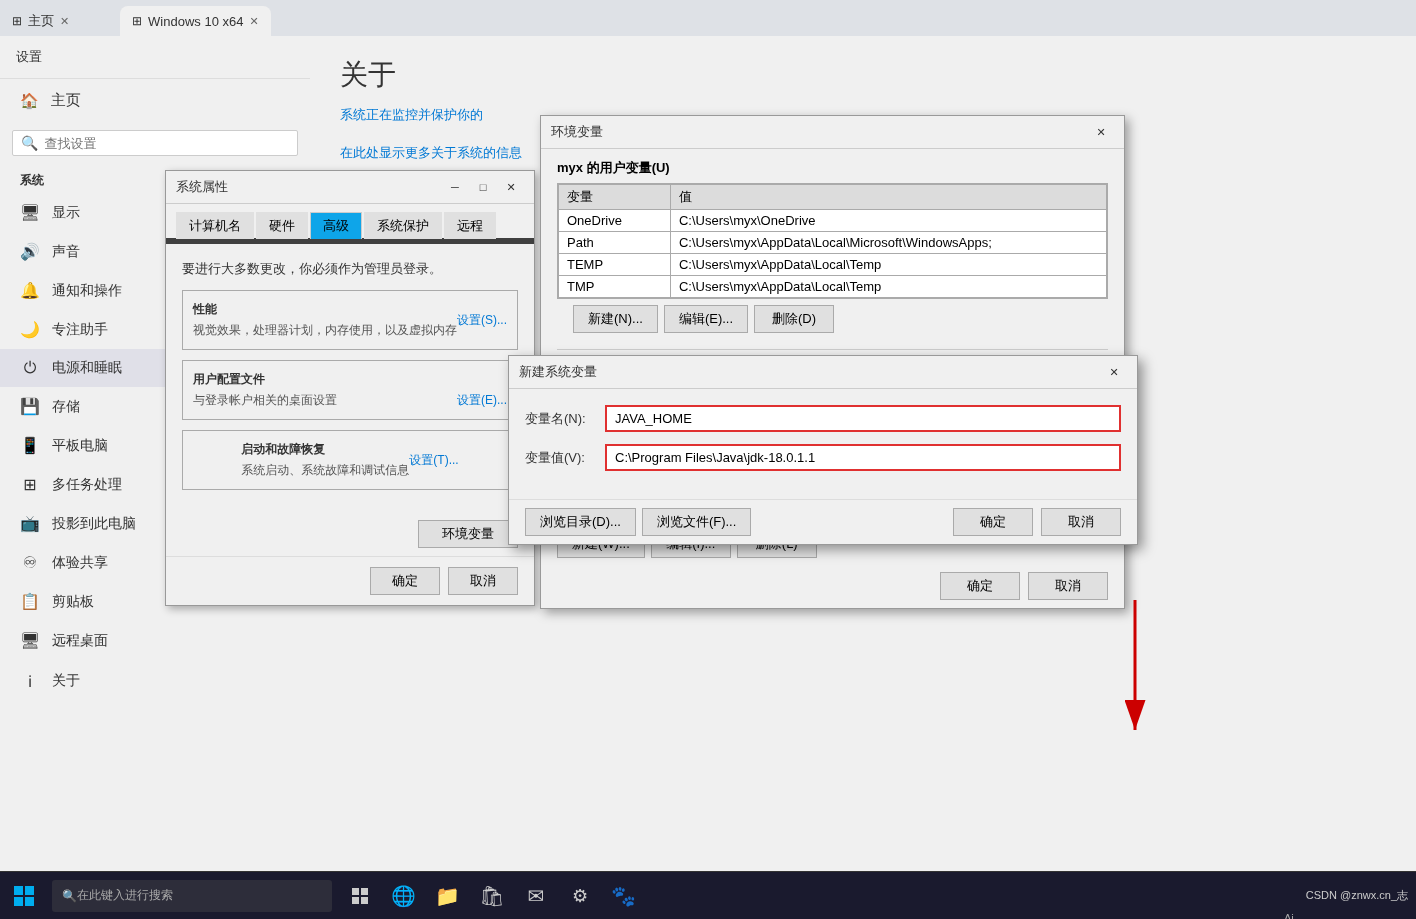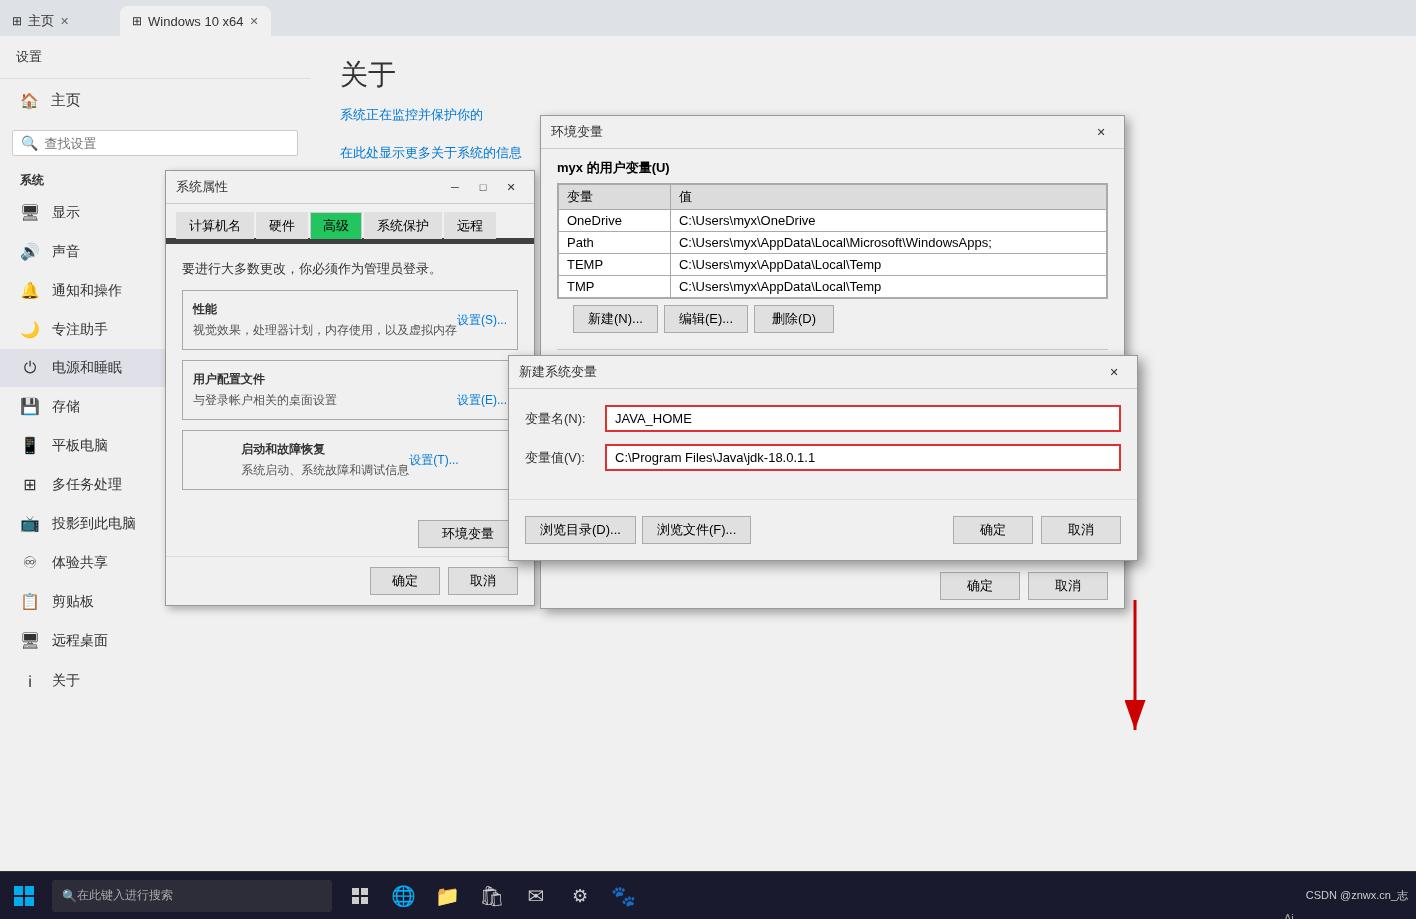--- a/index.html
+++ b/index.html
@@ -101,21 +101,21 @@
       font-size: 11px; cursor: pointer; color: #333; border: none; background: transparent;
     }
     .dialog-tabs {
       display: flex; padding: 8px 10px 0; gap: 2px; border-bottom: 6px solid #404040;
     }
     .dlg-tab {
       padding: 4px 12px; font-size: 13px; cursor: pointer; border: 1px solid transparent;
       border-bottom: none; background: #e0e0e0; margin-bottom: -1px;
     }
     .dlg-tab.active {
-      background: #22c55e; border-color: #ccc; border-bottom-color: #f0f0f0;
+      background: #0ea5e9; border-color: #ccc; border-bottom-color: #f0f0f0;
     }
     .dialog-body { padding: 16px; font-size: 13px; }
     .dialog-note { color: #333; margin-bottom: 12px; font-size: 13px; }
     .dialog-section { border: 1px solid #aaa; padding: 10px; margin-bottom: 10px; }
     .dialog-section-title { font-size: 12px; font-weight: bold; color: #333; margin-bottom: 4px; }
     .dialog-section-desc { font-size: 12px; color: #555; }
     .dialog-section-link { font-size: 12px; color: #0078d4; cursor: pointer; text-align: right; }
     .dialog-footer {
       padding: 10px 16px; display: flex; justify-content: flex-end; gap: 8px;
       border-top: 1px solid #ddd;
@@ -158,21 +158,21 @@
       background: #f0f0f0; border: 1px solid #999;
       box-shadow: 5px 5px 12px rgba(0,0,0,0.4); z-index: 300;
     }
     .newsysvar-body { padding: 16px; }
     .newsysvar-row { display: flex; align-items: center; margin-bottom: 12px; }
     .newsysvar-label { font-size: 13px; color: #333; width: 80px; flex-shrink: 0; }
     .newsysvar-input {
       flex: 1; border: 2px solid #e03030; padding: 4px 8px;
       font-size: 13px; outline: none; background: #fff;
     }
-    .newsysvar-footer { display: flex; justify-content: space-between; align-items: center; padding: 16px 16px; border-top: 1px solid #ddd; }
+    .newsysvar-footer { display: flex; justify-content: space-between; align-items: center; padding: 8px 16px; border-top: 1px solid #ddd; }
     .newsysvar-left-btns { display: flex; gap: 6px; }
 
     
     .env-scrollable { max-height: 120px; overflow-y: auto; border: 1px solid #aaa; }
     .env-scrollable-sys { max-height: 120px; overflow-y: auto; border: 1px solid #aaa; margin: 0 16px; }
   </style>
 </head>
 <body>
 
 <div class="browser-tabs">

